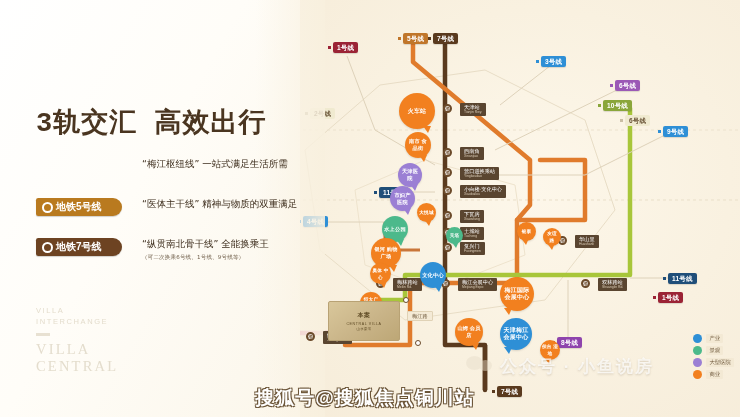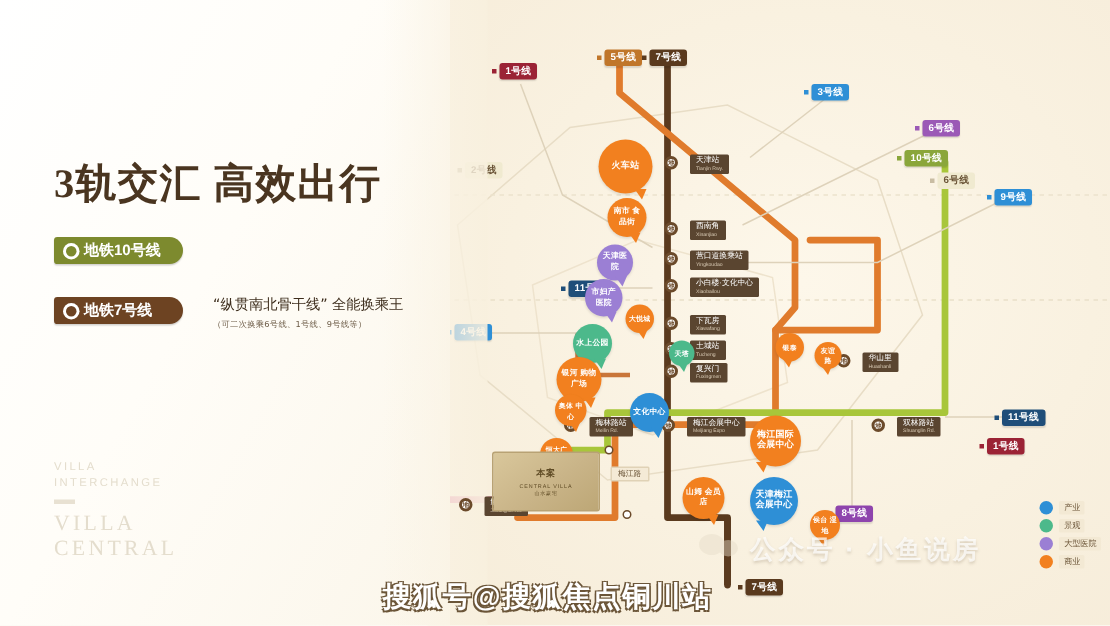--- a/index.html
+++ b/index.html
@@ -20,21 +20,21 @@
   .left-fade {
     position:absolute; left:255px; top:0; width:70px; height:417px;
     background: linear-gradient(90deg, rgba(253,247,236,0) 0%, rgba(250,243,228,.65) 60%, rgba(248,240,222,.9) 100%);
   }
 
   
   .headline {
     position:absolute; left:36px; top:104px;
     font-size:27px; font-weight:bold; letter-spacing:1px;
     color:#4a3520;
-    font-family:Liberation Serif, serif;
+    font-family:Liberation Mono, monospace;
     white-space:nowrap;
   }
 
   
   .line-rows { position:absolute; left:36px; top:158px; width:250px; }
   .line-row { position:relative; height:28px; margin-bottom:12px; }
   .tag {
     position:absolute; left:0; top:0;
     height:18px; min-width:86px; padding:0 9px 0 6px;
     border-radius:3px 12px 12px 3px;
@@ -343,24 +343,28 @@
     <div class="wm-wechat">公众号 · 小鱼说房</div>
   </div>
 
   <div class="left-panel"></div>
   <div class="left-fade"></div>
 
   <div class="headline">3轨交汇 高效出行</div>
 
   <div class="line-rows">
       <div class="line-row">
-        <div class="tag l10">
+        <div class="desc"><span>“梅江枢纽线” 一站式满足生活所需</span></div>
+      </div>
+      <div class="line-row">
+        <div class="tag l5">
           <span class="m-ico"></span>
-          <span>地铁10号线</span>
-        </div>
+          <span>地铁5号线</span>
+        </div>
+        <div class="desc"><span>“医体主干线” 精神与物质的双重满足</span></div>
       </div>
       <div class="line-row" style="height: 44px;">
         <div class="tag l7">
           <span class="m-ico"></span>
           <span>地铁7号线</span>
         </div>
         <div class="desc"><span>“纵贯南北骨干线” 全能换乘王</span><span class="sub">（可二次换乘6号线、1号线、9号线等）</span></div>
       </div>
     </div>
 

